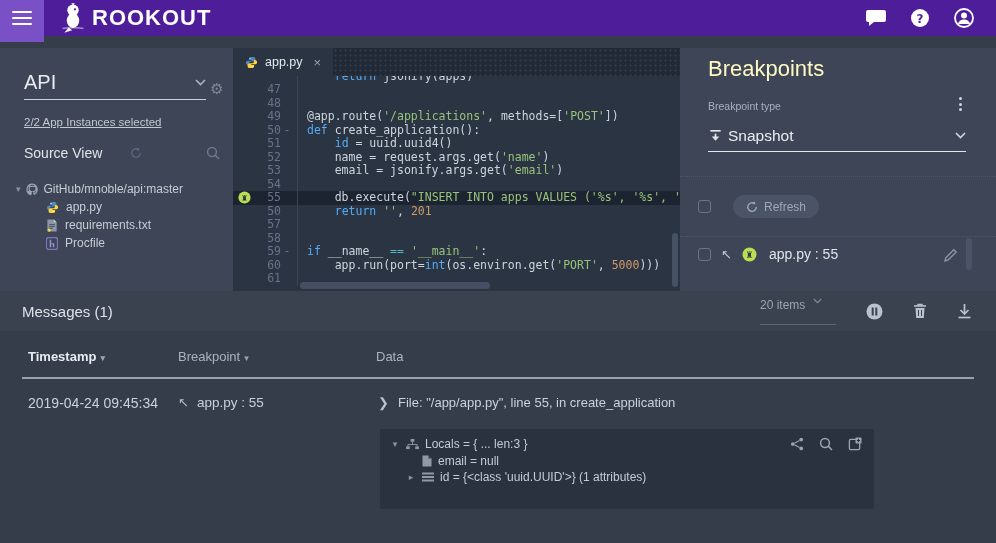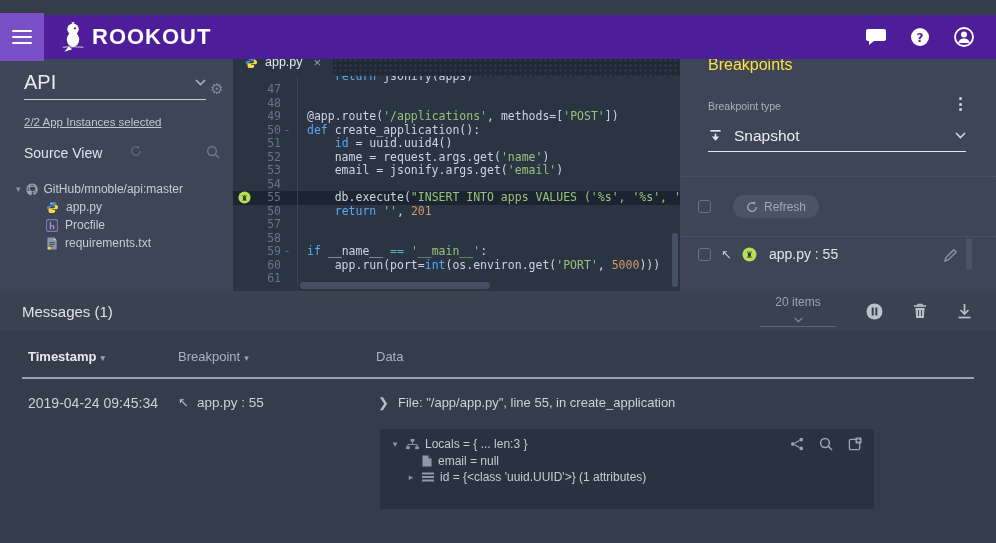--- a/index.html
+++ b/index.html
@@ -1,21 +1,21 @@
 <!DOCTYPE html>
 <html><head>
 <meta charset="utf-8">
 <style>
   * { margin:0; padding:0; box-sizing:border-box; }
   html,body { width:996px; height:543px; overflow:hidden; background:#353d4b;
     font-family:"Liberation Sans", sans-serif; -webkit-font-smoothing:antialiased; }
   #app { position:relative; width:996px; height:543px; }
 
   
-  #topbar { position:absolute; top:15px; left:0; width:996px; height:44px; background:#4e1d99;
+  #topbar { position:absolute; top:0; left:0; width:996px; height:36px; background:#4e1d99;
     display:flex; align-items:center; z-index:10; }
   #hamburger { width:44px; height:48px; background:#7a50c7; display:flex; flex-direction:column;
     justify-content:center; align-items:center; gap:4px; cursor:pointer; }
   #hamburger i { display:block; width:20px; height:2px; background:#fff; border-radius:1px; }
   #logo { display:flex; align-items:center; margin-left:16px; gap:6px; }
   #logo .brand { color:#fff; font-size:22px; font-weight:bold; letter-spacing:1px; }
   #topbar-right { margin-left:auto; display:flex; align-items:center; gap:24px; padding-right:22px; color:#fff; }
   #topbar-right .tbicon { width:20px; height:20px; display:flex; align-items:center; justify-content:center; cursor:pointer; }
 
   
@@ -23,21 +23,21 @@
 
   
   #sidebar { position:relative; width:233px; background:#3d4556; flex:none; }
   #api-row { position:absolute; left:24px; top:18px; width:182px; height:34px;
     border-bottom:1px solid #c9cfd8; display:flex; align-items:center; cursor:pointer; }
   #api-row .sel-label { color:#e8ecf1; font-size:20px; }
   #api-row .chev { margin-left:auto; color:#aab3c0; }
   #gear { position:absolute; left:210px; top:32px; color:#7e8899; font-size:15px; cursor:pointer; }
   #instances-link { position:absolute; left:24px; top:68px; color:#c2c9d3; font-size:11.5px;
     text-decoration:underline; cursor:pointer; }
-  #sourceview-row { position:absolute; left:24px; top:97px; width:196px; display:flex; align-items:flex-start;gap:16px; }
+  #sourceview-row { position:absolute; left:24px; top:97px; width:196px; display:flex; align-items:center;gap:16px; }
   #sourceview-row .svl { color:#dfe4ea; font-size:14px; }
   #sourceview-row .refr { margin-left:12px; color:#5f6a7c; }
   #sourceview-row .srch { margin-left:auto; color:#6c7789; }
   #file-tree { position:absolute; left:0; top:132px; width:233px; font-size:12px; color:#c6cdd6; }
   .tree-root-row { display:flex; align-items:center; gap:5px; padding-left:16px; height:18px; cursor:pointer; }
   .tree-root-row .caret { color:#8a94a3; font-size:9px; }
   .tree-file-row { display:flex; align-items:center; gap:7px; padding-left:46px; height:18px; cursor:pointer; }
 
   
   #editor { position:relative; width:447px; background:#2b3442; flex:none; overflow:hidden; }
@@ -59,47 +59,47 @@
   .ctext { flex:1; border-left:1px solid #3a4454; padding-left:9px; overflow:hidden; }
   .tk-kw { color:#57a9f2; } .tk-str { color:#98c379; } .tk-num { color:#d19a66; }
   .tk-bi { color:#57a9f2; } .tk-op { color:#56b6c2; } .tk-pl { color:#ccd4de; }
   #h-scroll { position:absolute; left:67px; top:234px; width:190px; height:7px; background:#4a5468;
     border-radius:4px; opacity:.85; cursor:pointer; }
   #v-scroll { position:absolute; right:2px; top:185px; width:6px; height:54px; background:#4a5468;
     border-radius:3px; opacity:.9; cursor:pointer; }
 
   
   #rightpanel { position:relative; flex:1; background:#3d4556; }
-  #bp-title { position:absolute; left:28px; top:8px; color:#fde047; font-size:16px; }
+  #bp-title { position:absolute; left:28px; top:8px; color:#fef9c3; font-size:22px; }
   #bp-kebab { position:absolute; left:275px; top:45px; display:flex; flex-direction:column; gap:2.5px; padding:4px; cursor:pointer; }
   #bp-kebab i { width:3px; height:3px; border-radius:50%; background:#cfd6df; }
   #bp-type-label { position:absolute; left:28px; top:52px; color:#a8b1bd; font-size:10.5px; }
   #bp-type-select { position:absolute; left:28px; top:72px; width:258px; height:32px;
-    border-bottom:1px solid #e2e7ec; display:flex; align-items:center; gap:11px; cursor:pointer; color:#dfe5eb; }
+    border-bottom:1px solid #e2e7ec; display:flex; align-items:center; gap:5px; cursor:pointer; color:#dfe5eb; }
   #bp-type-select .sel-text { color:#e9edf2; font-size:15.5px; }
   #bp-type-select .chev { margin-left:auto; color:#cfd6df; }
   .rp-divider { position:absolute; left:0; width:100%; border-bottom:1px dotted #4d576a; }
   .checkbox { width:13px; height:13px; border:1.5px solid #6b7587; border-radius:3px; cursor:pointer; }
   #refresh-row { position:absolute; left:18px; top:147px; display:flex; align-items:center; gap:22px; }
   #refresh-pill { display:flex; align-items:center; gap:6px; background:#4b5466; border-radius:12px;
     height:23px; padding:0 13px; color:#9fa9b6; font-size:12px; cursor:pointer; }
   #bp-row { position:absolute; left:18px; top:198px; width:280px; display:flex; align-items:center; gap:10px; }
   #bp-row .nw-arrow { color:#c3cad4; font-family:"DejaVu Sans", sans-serif; font-size:13px; }
   #bp-row .bp-label { color:#dfe5ea; font-size:14px; margin-left:2px; }
   #bp-pencil { position:absolute; left:263px; top:200px; color:#8c96a6; cursor:pointer; }
   #rp-scroll { position:absolute; right:24px; top:190px; width:6px; height:32px; background:#4b5466; border-radius:3px; cursor:pointer; }
 
   
   #messages { position:absolute; top:291px; left:0; width:824px; height:252px; background:#353d4b; }
   #messages-header { position:absolute; top:0; left:0; width:996px; height:40px; background:#3a4250;
     display:flex; align-items:center; }
   #messages-title { color:#dde2e8; font-size:15px; margin-left:22px; }
   #messages-tools { margin-left:auto; display:flex; align-items:center; gap:30px; padding-right:24px; }
-  #items-select { display:flex; align-items:center; gap:8px; border-bottom:1px solid #5d6678;
-    padding-bottom:3px; color:#9aa4b2; font-size:12px; cursor:pointer; min-width:76px;flex-direction:column; }
+  #items-select { display:flex; align-items:flex-start; gap:8px; border-bottom:1px solid #5d6678;
+    padding-bottom:12px; color:#9aa4b2; font-size:12px; cursor:pointer; min-width:76px; }
   #items-select .chev { color:#7d8798; }
   .mh-icon { color:#b9c2cd; cursor:pointer; display:flex; align-items:center; }
 
   #table-header { position:absolute; top:58px; left:0; width:996px; height:20px; font-size:13px; }
   #th-timestamp { position:absolute; left:28px; color:#e6ebf1; font-weight:bold; cursor:pointer; }
   #th-breakpoint { position:absolute; left:178px; color:#a9b3c0; cursor:pointer; }
   #th-data { position:absolute; left:376px; color:#a9b3c0; }
   .sort-caret { font-size:9px; color:#9aa4b2; margin-left:4px; }
   #th-rule { position:absolute; top:86px; left:22px; width:952px; border-bottom:2px solid #98a1ae; }
 
@@ -212,37 +212,37 @@
                   <path fill="#4b8bbe" d="M6.9 1C4.9 1 4.2 1.9 4.2 3v1.3h3v.8H3.1C1.9 5.1 1 6 1 7.4s.9 2.4 2.1 2.4h1.1V8.3c0-1.3 1.1-2.3 2.4-2.3h2.9c.9 0 1.7-.8 1.7-1.8V3c0-1.1-.9-2-2-2H6.9z"></path>
                   <path fill="#ffd43b" d="M7.1 13c2 0 2.7-.9 2.7-2V9.7h-3v-.8h4.1c1.2 0 2.1-.9 2.1-2.3S12.1 4.2 10.9 4.2H9.8v1.4c0 1.3-1.1 2.3-2.4 2.3H4.5c-.9 0-1.7.8-1.7 1.8V11c0 1.1.9 2 2 2h2.3z"></path>
                   <circle cx="5.5" cy="2.7" r=".6" fill="#fff"></circle>
                   <circle cx="8.5" cy="11.3" r=".6" fill="#fff"></circle>
                 </svg>
               </span>
               <span>app.py</span>
             </div>
             <div class="tree-file-row">
               <span>
-                <svg width="12" height="13" viewBox="0 0 13 14">
-                  <rect x=".5" y=".5" width="12" height="13" rx="2.5" fill="none" stroke="#7d76b8" stroke-width="1.4"></rect>
-                  <path fill="#9a93cf" d="M4 3v8h1.6V8.2c.8-.4 1.8-.4 1.8 0V11H9V7.8c0-1.2-1.7-1.4-3.4-.8V3z"></path>
-                </svg>
-              </span>
-              <span>Procfile</span>
-            </div>
-            <div class="tree-file-row">
-              <span>
                 <svg width="12" height="13" viewBox="0 0 12 14">
                   <path d="M1 .5h7l3 3V13.5H1z" fill="#8d97a6"></path>
                   <path d="M8 .5v3h3z" fill="#c2cad4"></path>
                   <path d="M3 6h6M3 8h6M3 10h4" stroke="#3d4556" stroke-width=".9"></path>
                   <circle cx="3" cy="12" r="1.6" fill="#ffd43b"></circle>
                 </svg>
               </span>
               <span>requirements.txt</span>
+            </div>
+            <div class="tree-file-row">
+              <span>
+                <svg width="12" height="13" viewBox="0 0 13 14">
+                  <rect x=".5" y=".5" width="12" height="13" rx="2.5" fill="none" stroke="#7d76b8" stroke-width="1.4"></rect>
+                  <path fill="#9a93cf" d="M4 3v8h1.6V8.2c.8-.4 1.8-.4 1.8 0V11H9V7.8c0-1.2-1.7-1.4-3.4-.8V3z"></path>
+                </svg>
+              </span>
+              <span>Procfile</span>
             </div>
           </div>
       </div>
     </aside>
 
     <section id="editor">
       <div id="tabbar">
         <div id="tab-active">
           <span>
               <svg width="13" height="13" viewBox="0 0 14 14">

